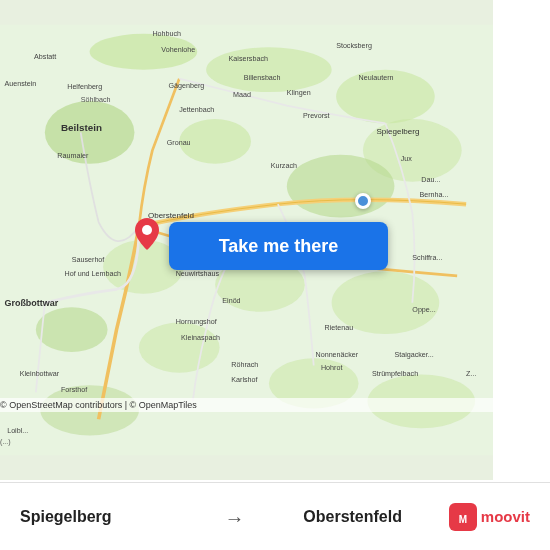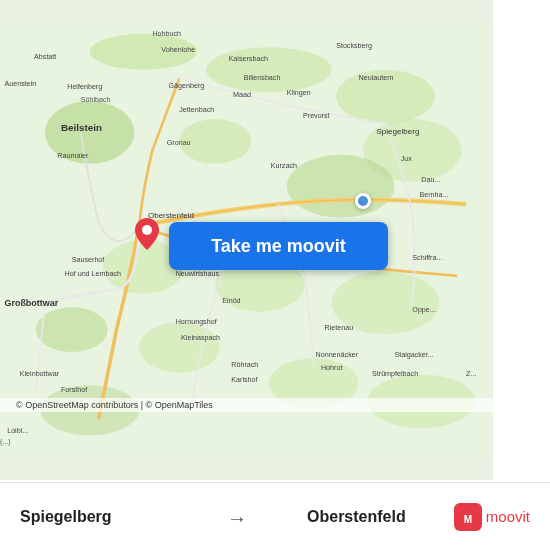--- a/index.html
+++ b/index.html
@@ -76,21 +76,21 @@
 
     
     #attribution {
       position: absolute;
       bottom: 68px;
       left: 0;
       width: 100%;
       font-size: 9px;
       color: #333;
       background: rgba(255,255,255,0.7);
-      padding: 2px 16px;
+      padding: 2px 0;
       z-index: 6;
     }
 
     
     #bottom-bar {
       position: absolute;
       bottom: 0;
       left: 0;
       width: 550px;
       height: 68px;
@@ -125,21 +125,21 @@
 
     #moovit-logo {
       display: flex;
       align-items: center;
       gap: 4px;
       margin-left: auto;
     }
 
     #moovit-text {
       font-size: 15px;
-      font-weight: normal;
+      font-weight: bold;
       color: #e63946;
     }
 
     #moovit-icon {
       width: 28px;
       height: 28px;
     }
   </style>
 </head>
 <body>
@@ -237,21 +237,21 @@
 
   <div id="origin-dot"></div>
 
   <div class="location-pin" id="destination-pin">
     <svg viewBox="0 0 24 32" xmlns="http://www.w3.org/2000/svg">
       <path d="M12 0C5.373 0 0 5.373 0 12c0 9 12 20 12 20s12-11 12-20c0-6.627-5.373-12-12-12z" fill="#e63946"></path>
       <circle cx="12" cy="12" r="5" fill="white"></circle>
     </svg>
   </div>
 
-  <button id="take-me-there-btn">Take me moovit</button>
+  <button id="take-me-there-btn">Take me there</button>
 
   <div id="attribution">© OpenStreetMap contributors | © OpenMapTiles</div>
 </div>
 
 <div id="bottom-bar">
   <span id="from-label">Spiegelberg</span>
   <span id="arrow-icon">→</span>
   <span id="to-label">Oberstenfeld</span>
   <div id="moovit-logo">
     <svg id="moovit-icon" viewBox="0 0 28 28" xmlns="http://www.w3.org/2000/svg">

